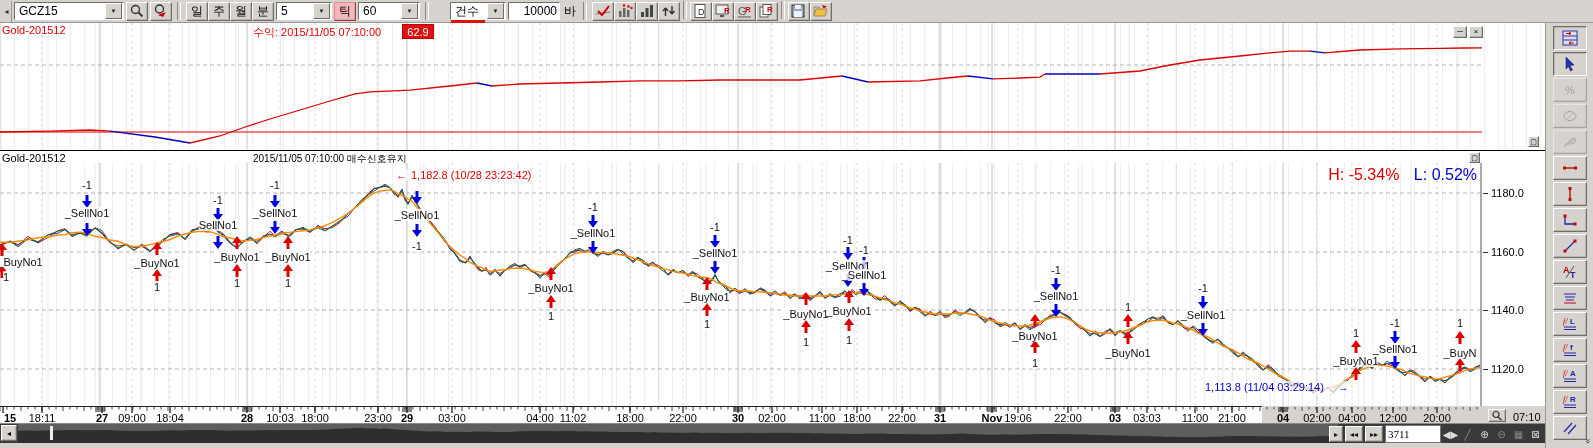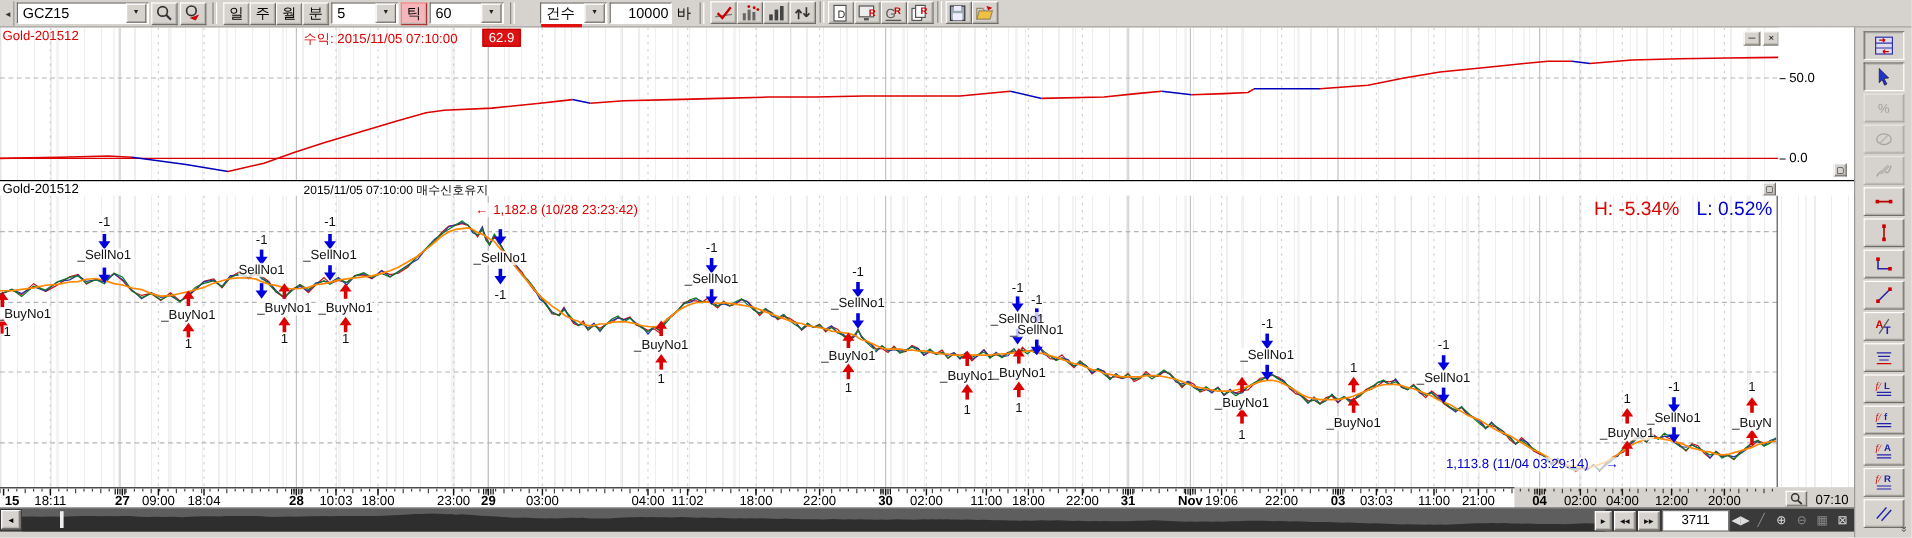--- a/index.html
+++ b/index.html
@@ -58,21 +58,21 @@
   
   .time-axis{position:absolute;left:0;top:406px;width:1262px;height:17px;background:#fff;border-top:1px solid #222}
   .tlabel{position:absolute;top:5px;transform:translateX(-50%);font-size:11px;white-space:nowrap}
   .tlabel.bold{font-weight:bold}
   .mag-btn{position:absolute;left:1488px;top:2px;width:18px;height:13px}
   .cur-time{position:absolute;left:1513px;top:4px;font-size:11px}
   .navigator{position:absolute;left:0;top:423px;width:1545px;height:19px;background:#3a3a3a;border-top:1px solid #888}
   .nav-left{position:absolute;left:1px;top:1px;width:16px;height:16px;font-size:8px}
   .nav-controls{position:absolute;right:2px;top:1px;display:flex;gap:2px;align-items:center}
   .nav-btn{height:16px;font-size:8px;color:#111}
-  .nav-input{width:50px;height:14px;border:1px solid #777;background:#fff;text-align:center;font-size:11px;font-family:Liberation Sans, sans-serif}
+  .nav-input{width:50px;height:14px;border:1px solid #777;background:#fff;text-align:left;font-size:11px;font-family:Liberation Serif, serif}
   .nav-ico{width:15px;height:16px;font-size:10px;display:inline-flex;align-items:center;justify-content:center;color:#ddd}
   .nav-ico.dis{color:#888}
   .range-mark{position:absolute;left:50px;top:2px;width:3px;height:14px;background:#eee}
   
   .right-toolbar{position:absolute;left:1545px;top:23px;width:48px;height:425px;background:#d6d3ce;
                  border-left:1px solid #9a9894;display:flex;flex-direction:column;align-items:center;padding-top:3px;box-sizing:border-box;gap:2px}
   .rt-btn{width:34px;height:24px;flex:0 0 24px}
   .rt-btn.dis{opacity:.45}
   .chev{position:absolute;right:3px;bottom:2px;font-size:9px;color:#333;transform:rotate(90deg)}
   svg{display:block}
@@ -234,24 +234,20 @@
         <polyline points="1310,28.1 1325,29.9" fill="none" stroke="#0000bb" stroke-width="1.3"></polyline>
         <polyline points="1325,29.9 1360,27.0 1400,25.9 1440,25.4 1465,25.0 1490,24.7" fill="none" stroke="#dd0000" stroke-width="1.3"></polyline>
       </svg>
     <span class="panel-title red">Gold-201512</span>
     <span class="equity-info">수익: 2015/11/05 07:10:00</span>
     <span class="equity-value">62.9</span>
     <div class="winbtns">
       <button class="btn3d winbtn">─</button>
       <button class="btn3d winbtn">×</button>
     </div>
-    <div class="axis-strip" id="equity-axis">
-        <span class="axis-label" style="top:42px">50.0</span>
-        <span class="axis-label" style="top:109px">0.0</span>
-      </div>
     <button class="btn3d restore-sq" style="left:1528px;top:113px">▢</button>
   </div>
 
   <div class="mid-header">
     <span class="panel-title">Gold-201512</span>
     <span class="status">2015/11/05 07:10:00 매수신호유지</span>
     <button class="btn3d restore-sq" style="left:1469px;top:1px">▢</button>
   </div>
 
   <div class="panelcol price-panel griddots">
@@ -443,20 +439,26 @@
       <span>1,182.8 (10/28 23:23:42)</span>
     </div>
     <div class="anno-low">
       <span>1,113.8 (11/04 03:29:14)</span>
       <span>→</span>
     </div>
     <div class="hl">
       <span class="h">H: -5.34%</span>
       <span class="l">L: 0.52%</span>
     </div>
+    <div class="axis-strip" id="price-axis">
+        <span class="axis-label" style="top:30px">1180.0</span>
+        <span class="axis-label" style="top:89px">1160.0</span>
+        <span class="axis-label" style="top:147px">1140.0</span>
+        <span class="axis-label" style="top:206px">1120.0</span>
+      </div>
   </div>
 
   <div class="time-axis">
     <svg id="ticks-svg" class="absfill" width="1482" height="7">
         <line x1="0" y1="0" x2="0" y2="4" stroke="#444" stroke-width="1"></line>
         <line x1="7" y1="0" x2="7" y2="2.5" stroke="#444" stroke-width="1"></line>
         <line x1="14" y1="0" x2="14" y2="2.5" stroke="#444" stroke-width="1"></line>
         <line x1="21" y1="0" x2="21" y2="4" stroke="#444" stroke-width="1"></line>
         <line x1="28" y1="0" x2="28" y2="2.5" stroke="#444" stroke-width="1"></line>
         <line x1="35" y1="0" x2="35" y2="2.5" stroke="#444" stroke-width="1"></line>

